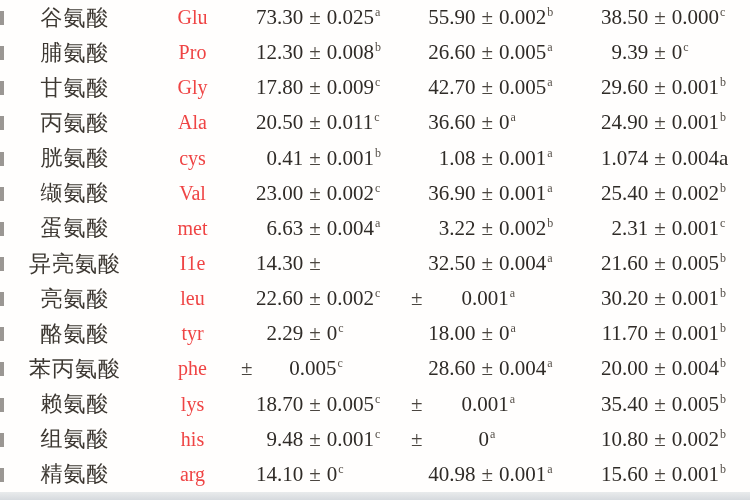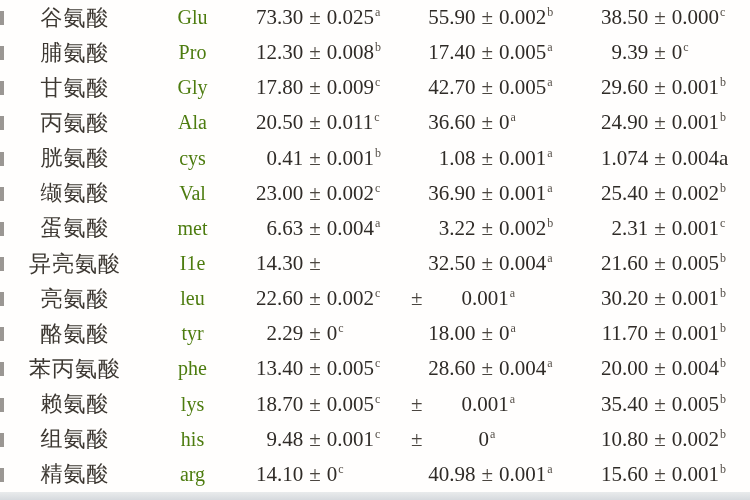--- a/index.html
+++ b/index.html
@@ -33,21 +33,21 @@
   .cell{white-space:nowrap;}
   .cn{
     text-align:center;
     font-size:22px;
     letter-spacing:1px;
     color:#3d3832;
   }
   .abbr{
     text-align:center;
     font-size:20px;
-    color:#4d7c0f;
+    color:#ef4444;
   }
   .val{
     display:grid;
     grid-template-columns:1fr auto 1.15fr;
     align-items:baseline;
     font-size:21px;
     color:#2f2b27;
   }
   .v{text-align:right;}
   .pm{padding:0 6px;color:#4a453f;}
@@ -91,21 +91,21 @@
 
   <div class="row">
     <div class="cell cn">脯氨酸</div>
     <div class="cell abbr">Pro</div>
     <div class="cell val">
           <span class="v">12.30</span>
           <span class="pm">±</span>
           <span class="err"><span>0.008</span><sup class="sig">b</sup></span>
         </div>
     <div class="cell val">
-          <span class="v">17.40</span>
+          <span class="v">26.60</span>
           <span class="pm">±</span>
           <span class="err"><span>0.005</span><sup class="sig">a</sup></span>
         </div>
     <div class="cell val">
           <span class="v">9.39</span>
           <span class="pm">±</span>
           <span class="err"><span>0</span><sup class="sig">c</sup></span>
         </div>
   </div>
 
@@ -264,21 +264,20 @@
           <span class="v">11.70</span>
           <span class="pm">±</span>
           <span class="err"><span>0.001</span><sup class="sig">b</sup></span>
         </div>
   </div>
 
   <div class="row">
     <div class="cell cn">苯丙氨酸</div>
     <div class="cell abbr">phe</div>
     <div class="cell val">
-          <span class="v">13.40</span>
           <span class="pm">±</span>
           <span class="err"><span>0.005</span><sup class="sig">c</sup></span>
         </div>
     <div class="cell val">
           <span class="v">28.60</span>
           <span class="pm">±</span>
           <span class="err"><span>0.004</span><sup class="sig">a</sup></span>
         </div>
     <div class="cell val">
           <span class="v">20.00</span>

